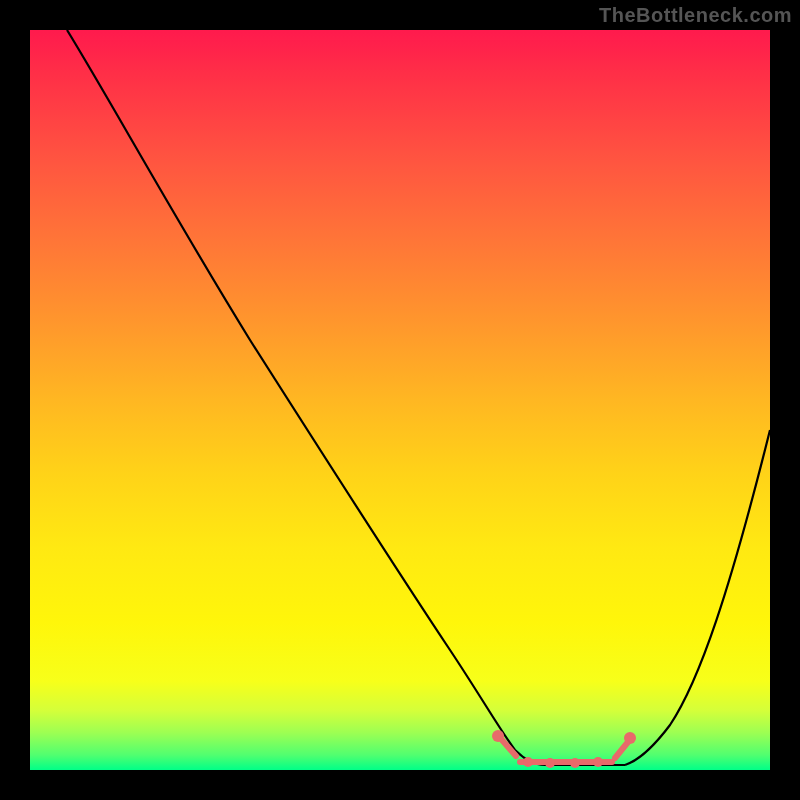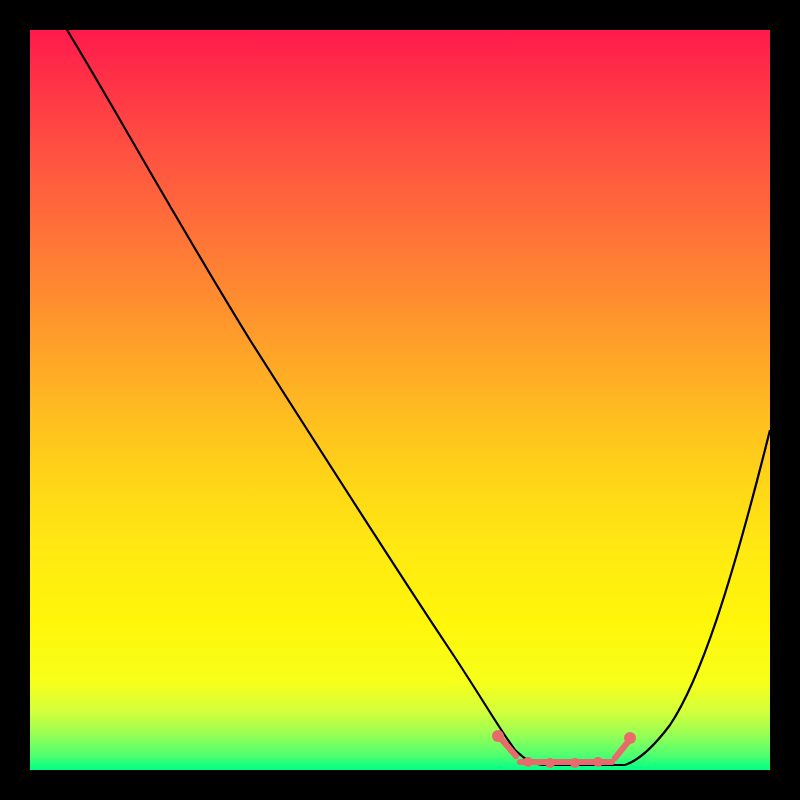--- a/index.html
+++ b/index.html
@@ -116,13 +116,14 @@
         <circle class="trough-dot" cx="498" cy="732" r="5"></circle>
         <circle class="trough-dot" cx="520" cy="733" r="5"></circle>
         <circle class="trough-dot" cx="545" cy="733" r="5"></circle>
         <circle class="trough-dot" cx="568" cy="732" r="5"></circle>
         <line class="trough-line" x1="585" y1="728" x2="598" y2="712"></line>
         <circle class="trough-dot" cx="600" cy="708" r="6"></circle>
       </g>
     </svg>
   </div>
 
+  <div class="watermark">TheBottleneck.com</div>
 </div>
 
 </body></html>

